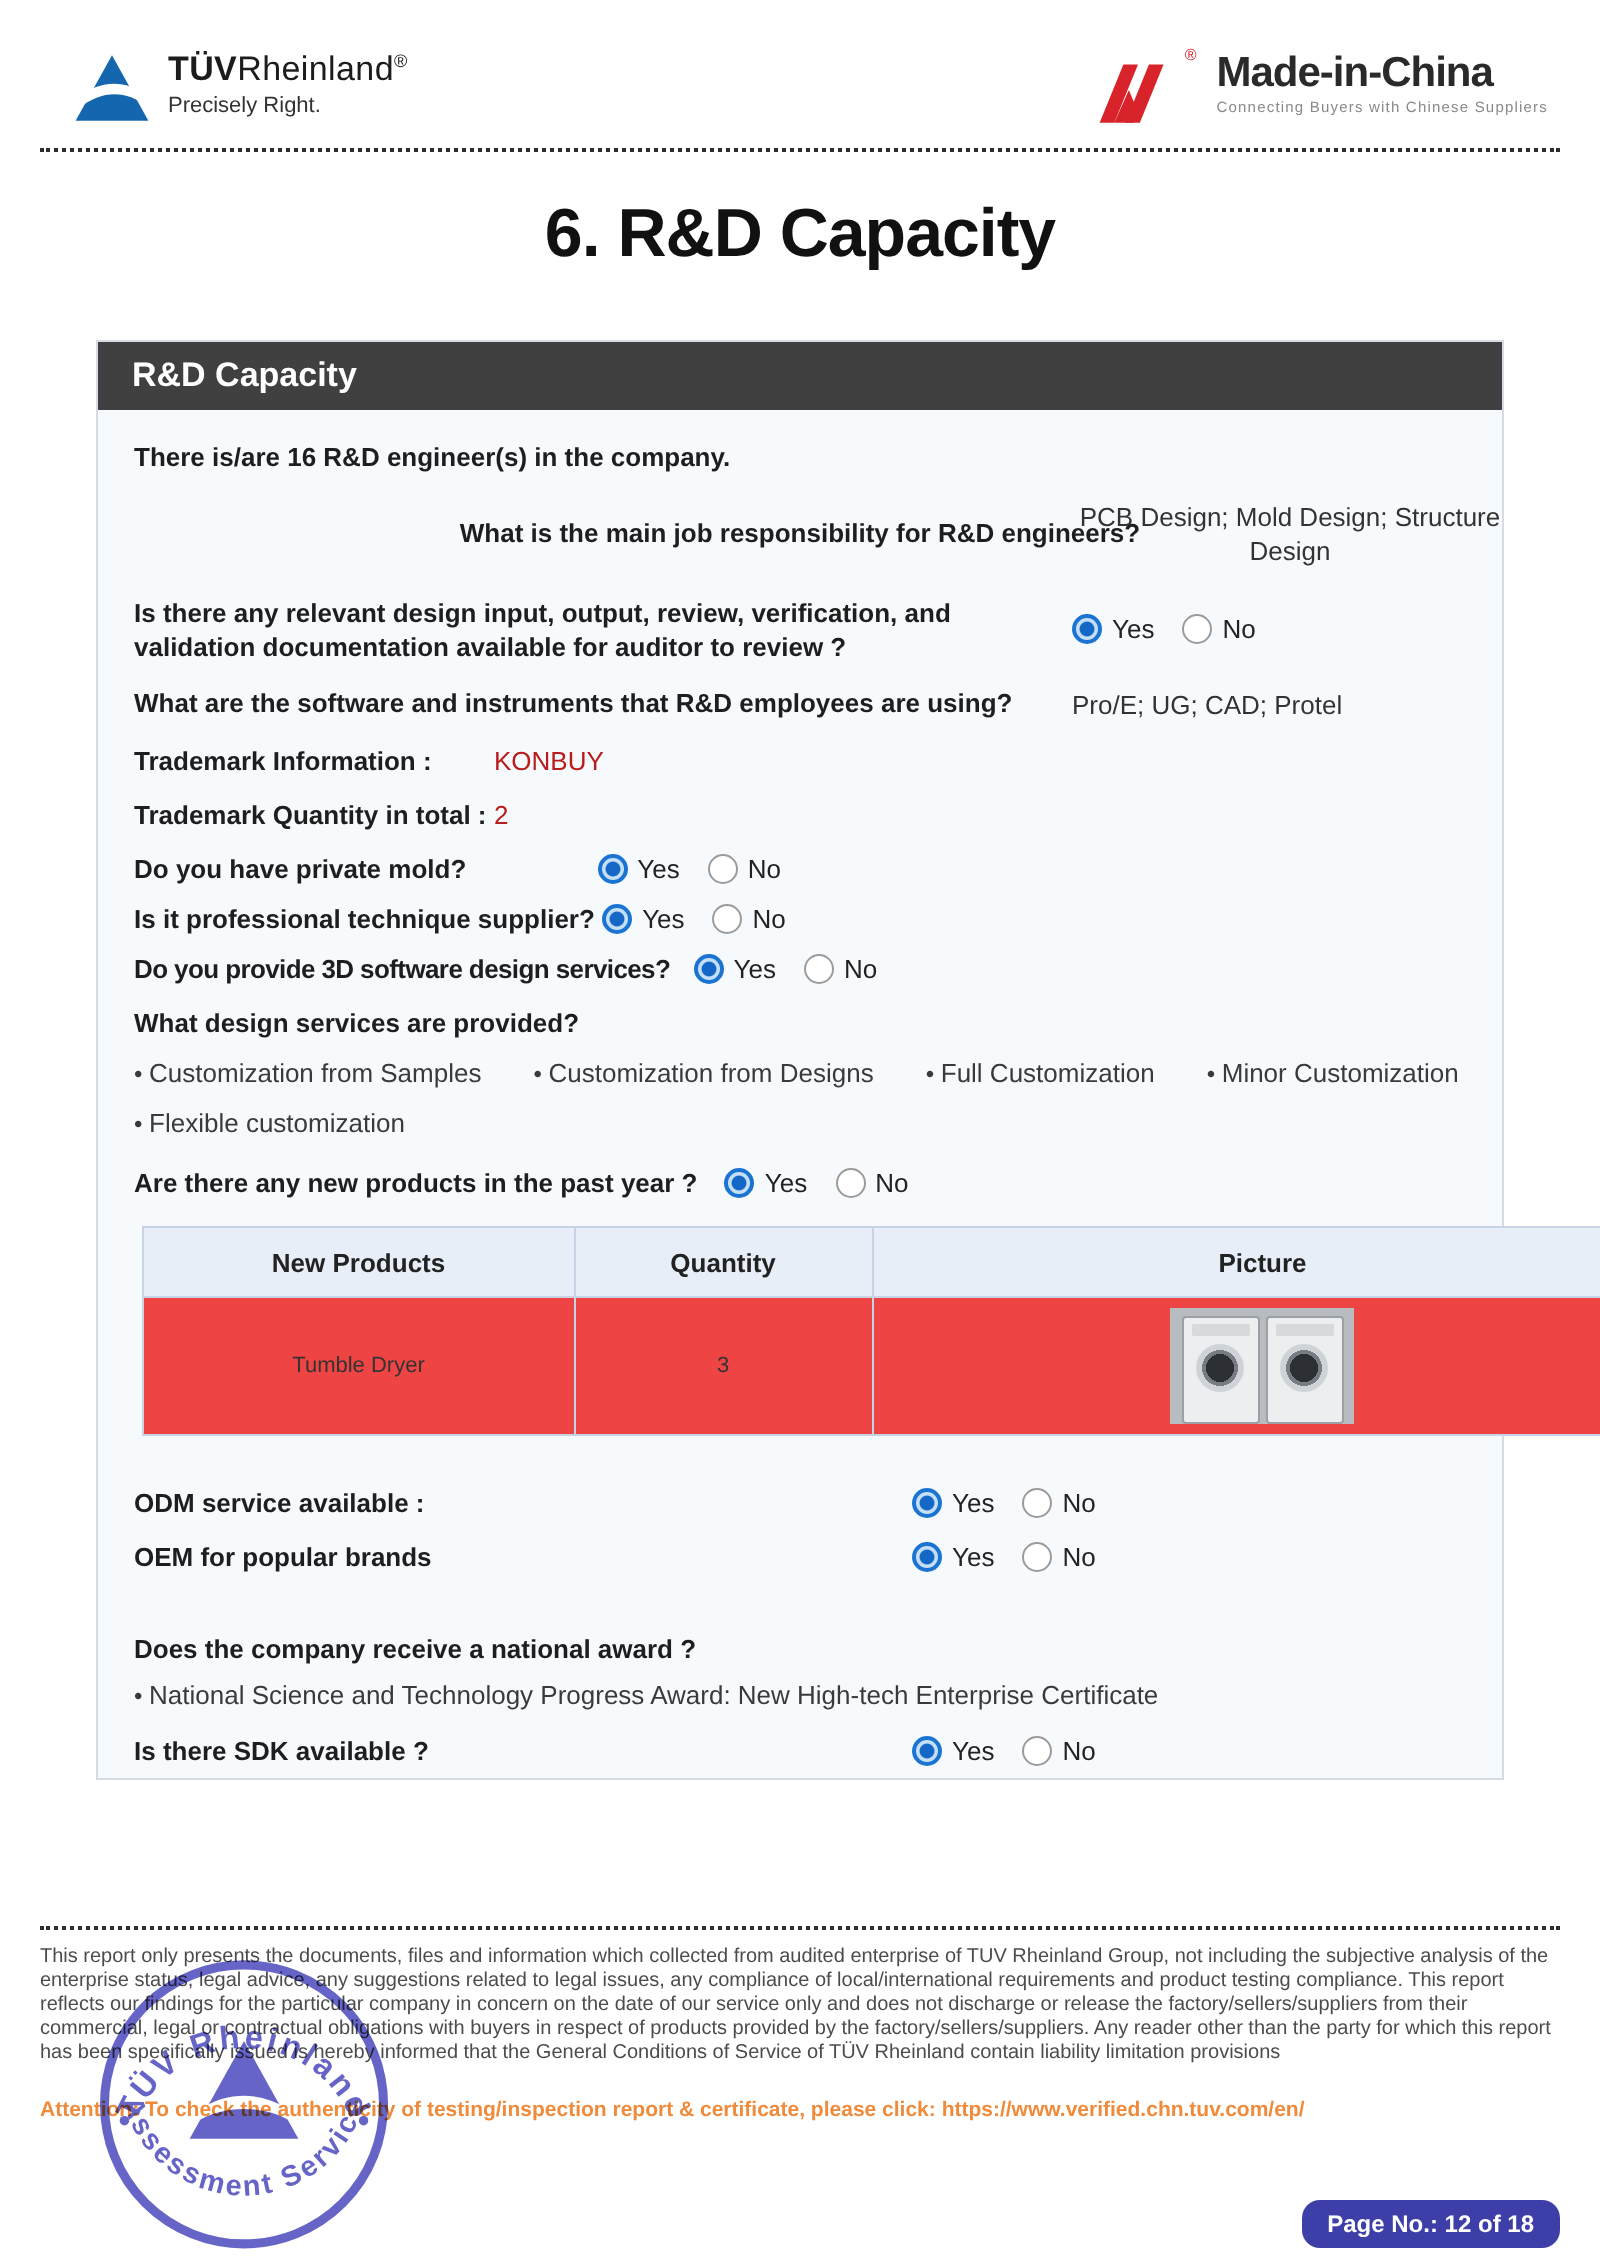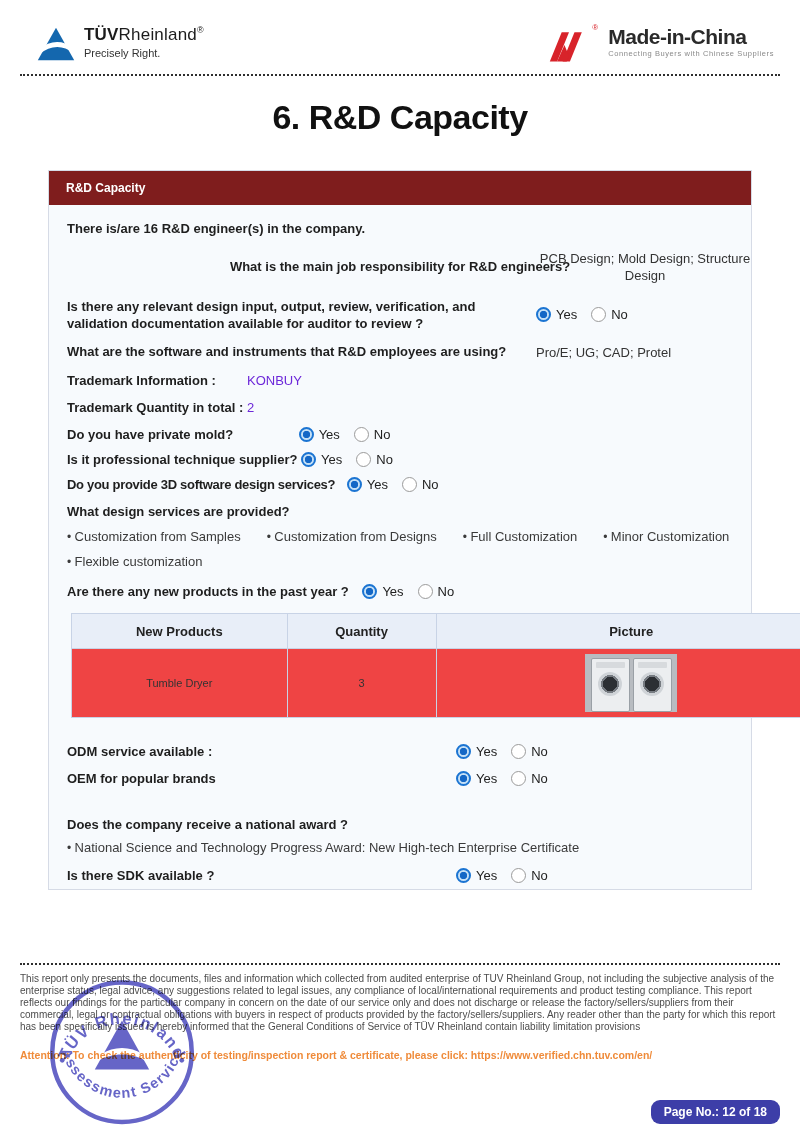--- a/index.html
+++ b/index.html
@@ -18,29 +18,29 @@
   .mic-text .brand{font-size:21px;font-weight:700;color:#2a2a2a;letter-spacing:-.5px;line-height:22px;}
   .mic-text .tag{font-size:7.5px;color:#8a8a8a;letter-spacing:.6px;margin-top:1px;}
   .mic-reg{font-size:8px;color:#d8232a;position:relative;top:-3px;left:-4px;}
   .dotline{position:absolute;left:20px;right:20px;border-top:2px dotted #2e2e2e;}
   .dot-top{top:74px;}
   .dot-bottom{top:963px;}
   
   .page-title{position:absolute;top:98px;left:0;width:100%;text-align:center;font-size:34px;font-weight:700;color:#111;letter-spacing:-.5px;}
   
   .panel{position:absolute;top:170px;left:48px;width:704px;height:720px;box-sizing:border-box;border:1px solid #d6dbe6;background:#f7fafd;}
-  .panel-hd{height:34px;background:#7f1d1d;color:#fff;font-size:12px;font-weight:700;line-height:34px;padding-left:17px;}
+  .panel-hd{height:34px;background:#404040;color:#fff;font-size:17px;font-weight:700;line-height:34px;padding-left:17px;}
   .panel-bd{padding:16px 18px 0 18px;font-size:13px;}
   .row{position:relative;margin-bottom:12px;}
   .q{font-weight:700;color:#1e1e1e;}
   .qwrap{display:inline-block;max-width:440px;}
   .ans{position:absolute;left:469px;top:0;width:218px;font-weight:400;color:#333;line-height:17px;}
   .ans-radio-right{position:absolute;left:469px;top:9px;white-space:nowrap;}
   .ans-radio-mid{position:absolute;left:389px;top:0;white-space:nowrap;}
-  .inline-val{position:absolute;left:180px;top:0;font-weight:400;color:#6d28d9;}
+  .inline-val{position:absolute;left:180px;top:0;font-weight:400;color:#b91c1c;}
   .lbl-col{display:inline-block;min-width:228px;vertical-align:top;}
   .rgroup{white-space:nowrap;}
   .radio{display:inline-block;width:15px;height:15px;border-radius:50%;box-sizing:border-box;vertical-align:-3px;margin-right:5px;}
   .radio.on{border:2px solid #1b74d2;background:radial-gradient(circle at 50% 50%, #1467c6 0 3.4px, #c5e0f6 4px);}
   .radio.off{border:1.5px solid #9b9b9b;background:#fff;}
   .rlabel{font-weight:400;color:#222;margin-right:14px;}
   .bullets{color:#3a3a3a;font-weight:400;line-height:16px;}
   .bullet{margin-right:26px;white-space:nowrap;}
   .bullet::before{content:"• ";font-size:12px;}
   .bullet-line2{margin-top:9px;}

